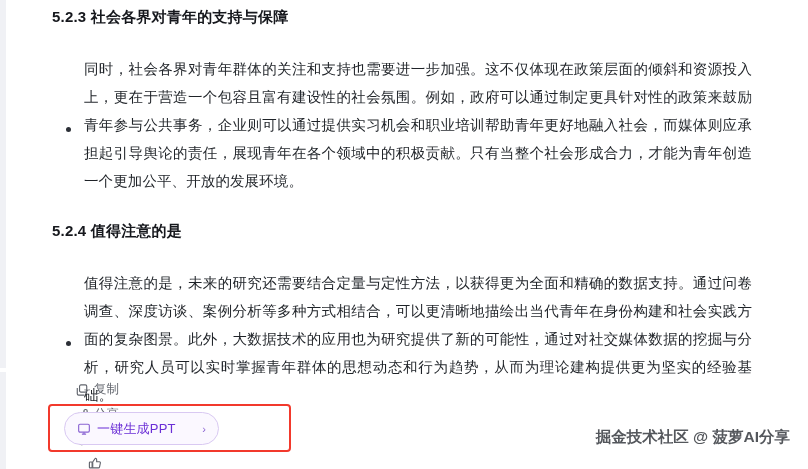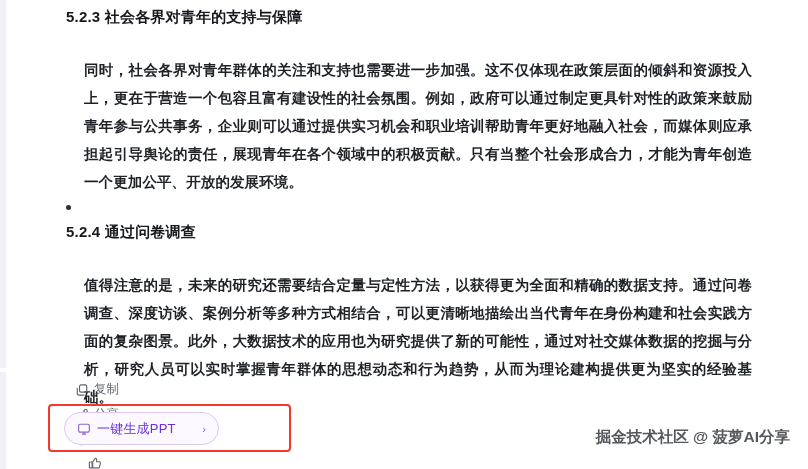--- a/index.html
+++ b/index.html
@@ -34,32 +34,31 @@
     position: absolute;
     left: 52px;
     top: 0;
     width: 700px;
   }
 
   h3.section-heading {
     font-size: 15px;
     font-weight: bold;
     color: #16181d;
-    margin: 14px;
+    margin: 0;
     padding: 0;
     letter-spacing: 0.2px;
   }
   #heading-1 { margin-top: 8px; }
   #heading-2 { margin-top: 13px; }
 
   .bullet-block {
     display: flex;
-    align-items: flex-end;
+    align-items: center;
     margin-top: 13px;
-    font-weight: bold;
   }
   .bullet-dot {
     flex: 0 0 auto;
     width: 5px;
     height: 5px;
     border-radius: 50%;
     background: #2b2f36;
     margin: 10px 13px 0 14px;
   }
   .bullet-text {
@@ -165,21 +164,21 @@
 
   <div class="content">
 
     <h3 class="section-heading" id="heading-1">5.2.3 社会各界对青年的支持与保障</h3>
 
     <div class="bullet-block">
       <span class="bullet-dot"></span>
       <p class="bullet-text">同时，社会各界对青年群体的关注和支持也需要进一步加强。这不仅体现在政策层面的倾斜和资源投入上，更在于营造一个包容且富有建设性的社会氛围。例如，政府可以通过制定更具针对性的政策来鼓励青年参与公共事务，企业则可以通过提供实习机会和职业培训帮助青年更好地融入社会，而媒体则应承担起引导舆论的责任，展现青年在各个领域中的积极贡献。只有当整个社会形成合力，才能为青年创造一个更加公平、开放的发展环境。</p>
     </div>
 
-    <h3 class="section-heading" id="heading-2">5.2.4 通过问卷调查</h3>
+    <h3 class="section-heading" id="heading-2">5.2.4 值得注意的是</h3>
 
     <div class="bullet-block">
       <span class="bullet-dot"></span>
       <p class="bullet-text">值得注意的是，未来的研究还需要结合定量与定性方法，以获得更为全面和精确的数据支持。通过问卷调查、深度访谈、案例分析等多种方式相结合，可以更清晰地描绘出当代青年在身份构建和社会实践方面的复杂图景。此外，大数据技术的应用也为研究提供了新的可能性，通过对社交媒体数据的挖掘与分析，研究人员可以实时掌握青年群体的思想动态和行为趋势，从而为理论建构提供更为坚实的经验基础。</p>
     </div>
 
   </div>
 
   <div class="actions">
 

